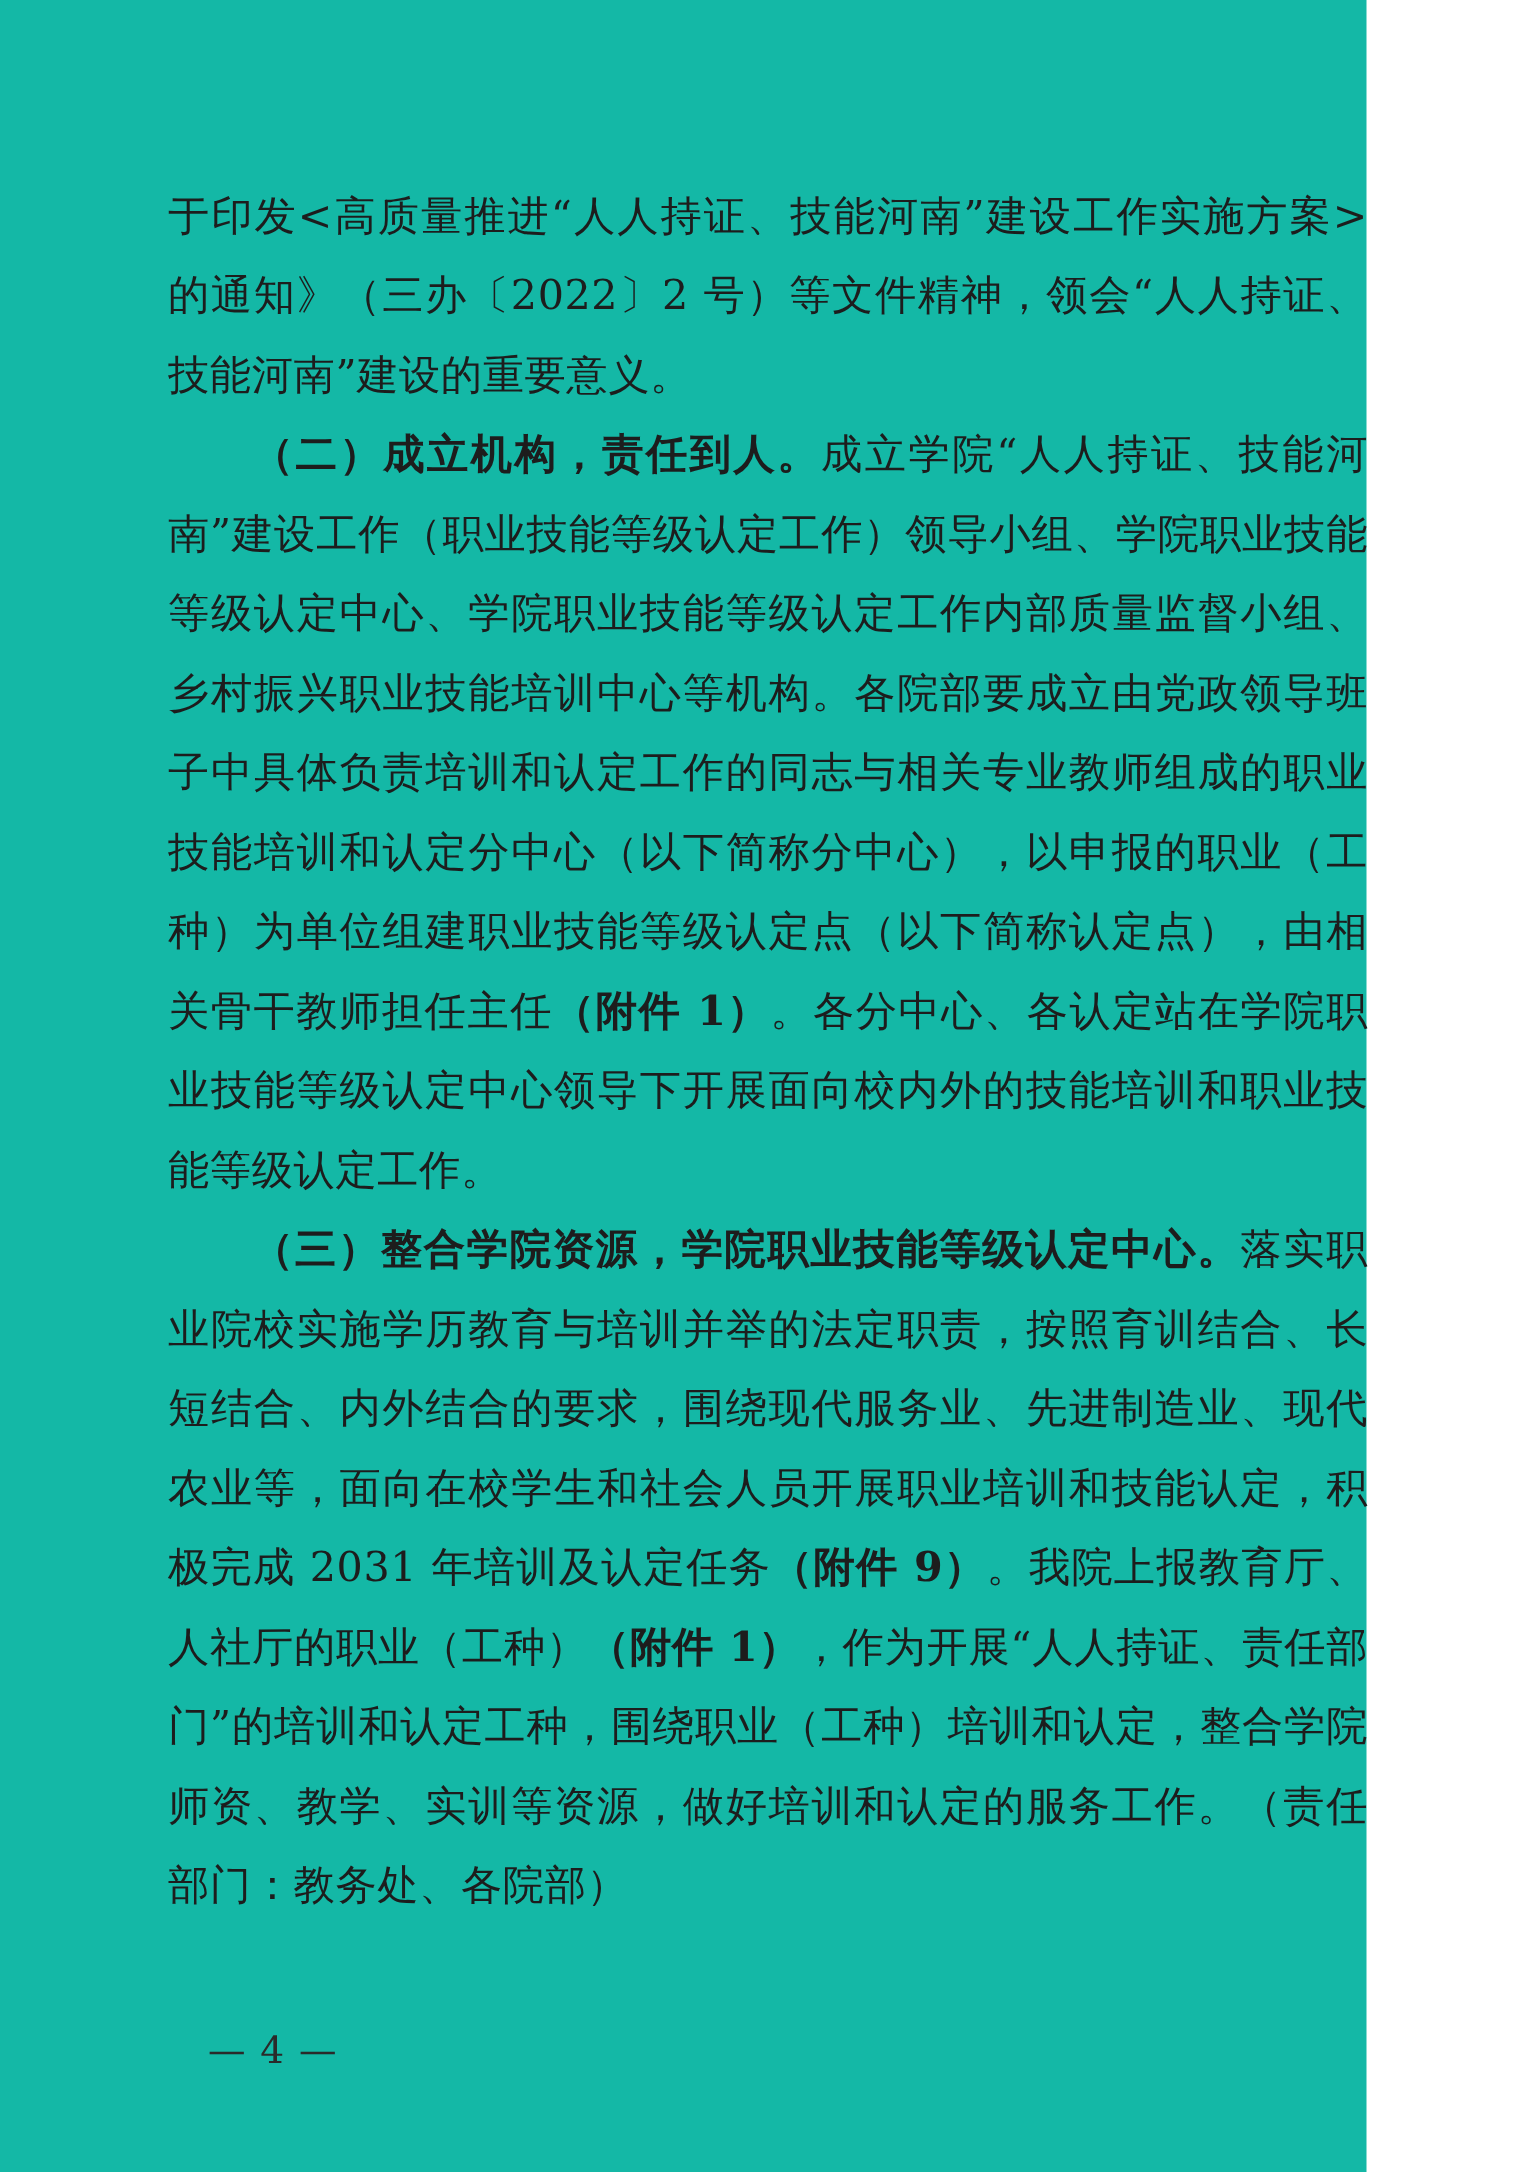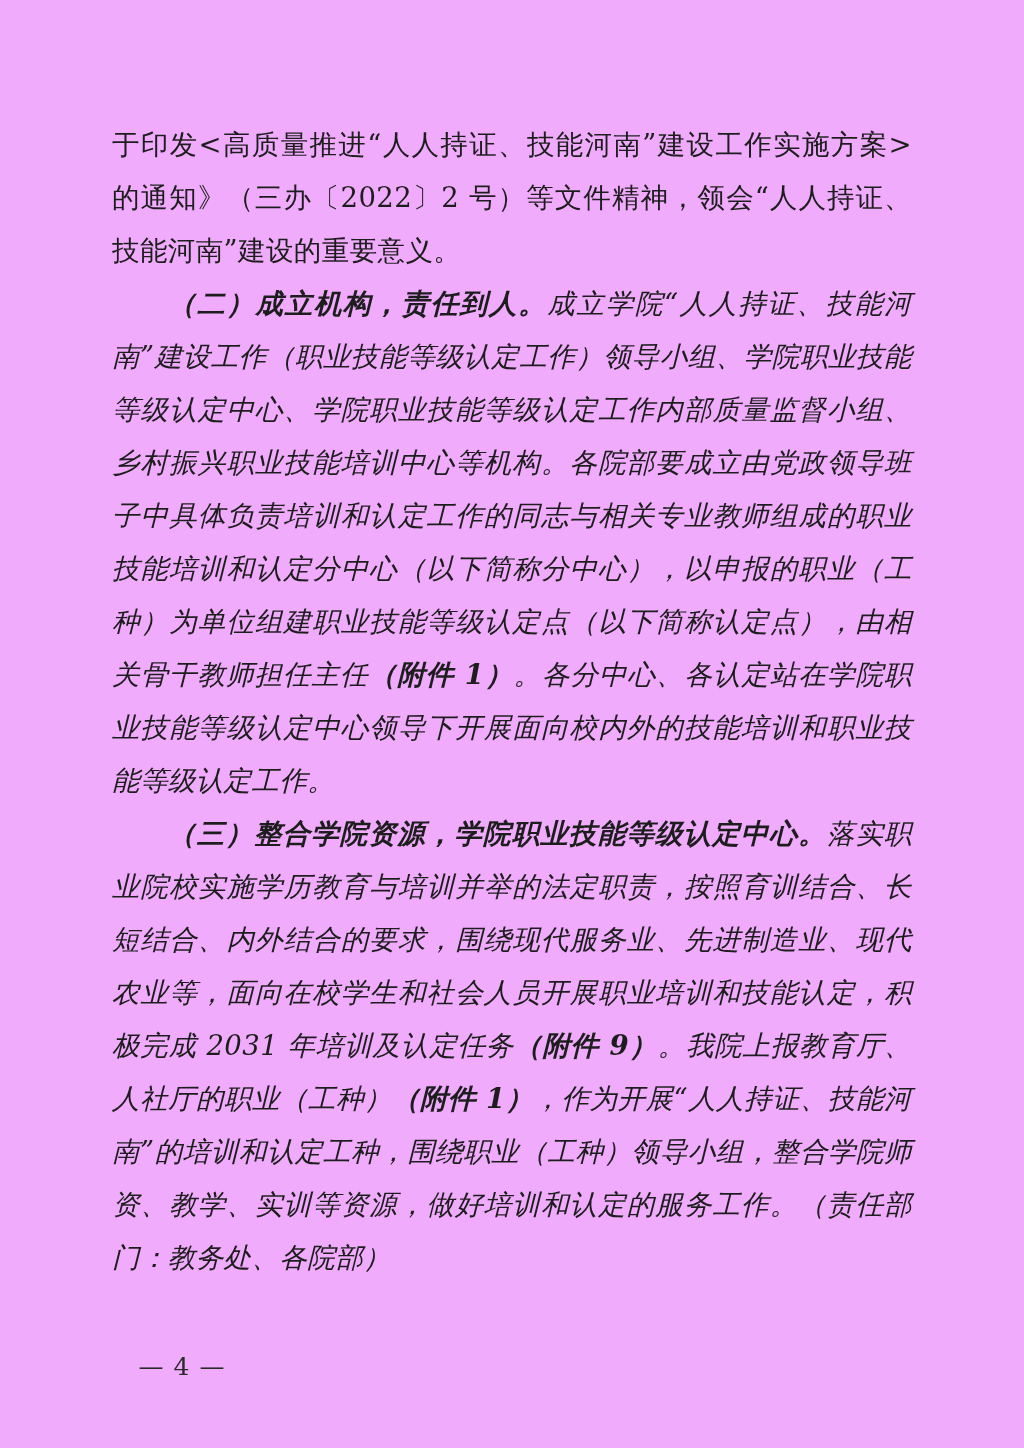--- a/index.html
+++ b/index.html
@@ -12,42 +12,41 @@
     height: 1448px;
     font-family: "DejaVu Serif", "Liberation Serif", serif;
     color: #1b1b1b;
     position: relative;
     overflow: hidden;
   }
   .page {
     position: absolute;
     left: 0;
     top: 0;
-    width: 1024px;
+    width: 911px;
     height: 1448px;
-    background: #f0abfc;
+    background: #14b8a6;
   }
   .content {
     position: absolute;
     left: 112px;
     top: 118px;
     width: 800px;
   }
   p.para {
     margin: 0 0 0 0;
     font-size: 27.5px;
     line-height: 53px;
     text-align: justify;
     text-justify: inter-ideograph;
     letter-spacing: 0.4px;
     color: #1d1d1d;
   }
   p.para + p.para {
     margin-top: 0;
-    font-style: italic;
   }
   .indent {
     text-indent: 56px;
   }
   .bold {
     font-weight: bold;
   }
   .footer {
     position: absolute;
     left: 0;
@@ -71,21 +70,21 @@
 
     <p class="para">
       <span>于印发&lt;高质量推进“人人持证、技能河南”建设工作实施方案&gt;的通知》（三办〔2022〕2 号）等文件精神，领会“人人持证、技能河南”建设的重要意义。</span>
     </p>
 
     <p class="para indent">
       <span class="bold">（二）成立机构，责任到人。</span><span>成立学院“人人持证、技能河南”建设工作（职业技能等级认定工作）领导小组、学院职业技能等级认定中心、学院职业技能等级认定工作内部质量监督小组、乡村振兴职业技能培训中心等机构。各院部要成立由党政领导班子中具体负责培训和认定工作的同志与相关专业教师组成的职业技能培训和认定分中心（以下简称分中心），以申报的职业（工种）为单位组建职业技能等级认定点（以下简称认定点），由相关骨干教师担任主任</span><span class="bold">（附件 1）</span><span>。各分中心、各认定站在学院职业技能等级认定中心领导下开展面向校内外的技能培训和职业技能等级认定工作。</span>
     </p>
 
     <p class="para indent">
-      <span class="bold">（三）整合学院资源，学院职业技能等级认定中心。</span><span>落实职业院校实施学历教育与培训并举的法定职责，按照育训结合、长短结合、内外结合的要求，围绕现代服务业、先进制造业、现代农业等，面向在校学生和社会人员开展职业培训和技能认定，积极完成 2031 年培训及认定任务</span><span class="bold">（附件 9）</span><span>。我院上报教育厅、人社厅的职业（工种）</span><span class="bold">（附件 1）</span><span>，作为开展“人人持证、技能河南”的培训和认定工种，围绕职业（工种）领导小组，整合学院师资、教学、实训等资源，做好培训和认定的服务工作。（责任部门：教务处、各院部）</span>
+      <span class="bold">（三）整合学院资源，学院职业技能等级认定中心。</span><span>落实职业院校实施学历教育与培训并举的法定职责，按照育训结合、长短结合、内外结合的要求，围绕现代服务业、先进制造业、现代农业等，面向在校学生和社会人员开展职业培训和技能认定，积极完成 2031 年培训及认定任务</span><span class="bold">（附件 9）</span><span>。我院上报教育厅、人社厅的职业（工种）</span><span class="bold">（附件 1）</span><span>，作为开展“人人持证、责任部门”的培训和认定工种，围绕职业（工种）培训和认定，整合学院师资、教学、实训等资源，做好培训和认定的服务工作。（责任部门：教务处、各院部）</span>
     </p>
 
   </div>
 
   <div class="footer">
     <span class="page-number">— 4 —</span>
   </div>
 </div>
 
 </body></html>

